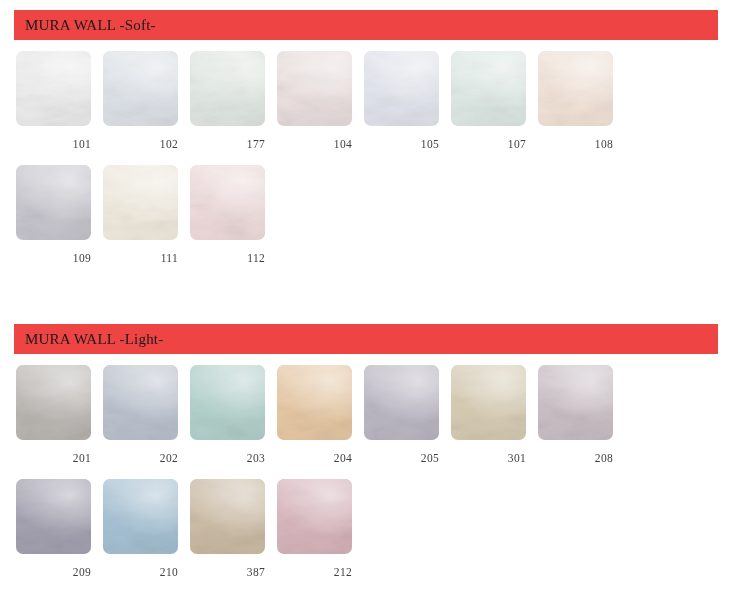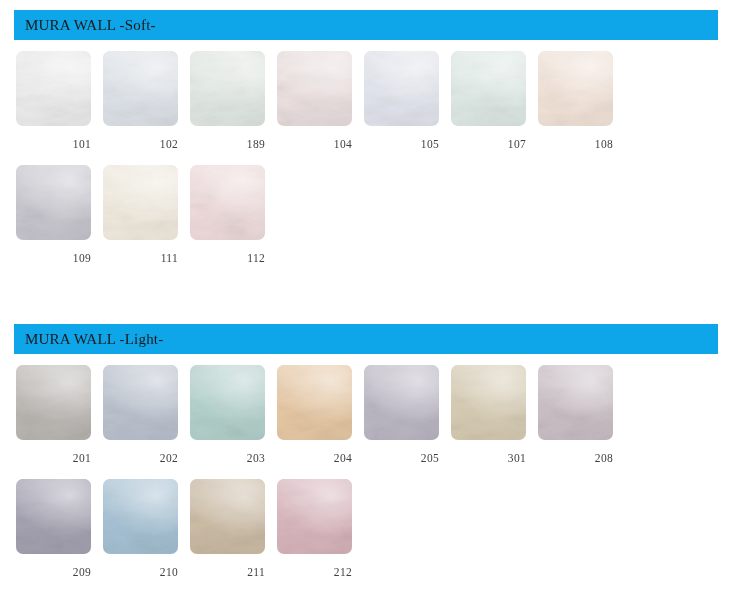--- a/index.html
+++ b/index.html
@@ -16,21 +16,21 @@
     position: relative;
   }
   #catalog {
     padding: 0;
   }
   .section {
     margin: 0;
   }
   .section-header {
     margin: 0 14px 0 14px;
-    background: #0ea5e9;
+    background: #ef4444;
     height: 30px;
     display: flex;
     align-items: center;
     padding-left: 11px;
     box-sizing: border-box;
   }
   .section-title {
     font-family: "Liberation Serif", "DejaVu Serif", serif;
     font-size: 15px;
     color: #1a1a1a;
@@ -143,21 +143,21 @@
                     <feTurbulence type="fractalNoise" baseFrequency="0.035 0.09" numOctaves="4" seed="5"></feTurbulence>
                     <feColorMatrix type="saturate" values="0"></feColorMatrix>
                     <feComponentTransfer>
                       <feFuncA type="linear" slope="0.34" intercept="0"></feFuncA>
                     </feComponentTransfer>
                   </filter>
                   <rect width="75" height="75" filter="url(#n5)" fill="#ffffff"></rect>
                 </svg></div>
               <div class="sheen"></div>
             </div>
-            <div class="swatch-label">189</div>
+            <div class="swatch-label">177</div>
           </div>
           <div class="swatch-cell">
             <div class="swatch-chip" style="background: rgb(236, 225, 224);">
               <div class="tex"><svg xmlns="http://www.w3.org/2000/svg" width="75" height="75" preserveAspectRatio="none">
                   <filter id="n6">
                     <feTurbulence type="fractalNoise" baseFrequency="0.035 0.09" numOctaves="4" seed="6"></feTurbulence>
                     <feColorMatrix type="saturate" values="0"></feColorMatrix>
                     <feComponentTransfer>
                       <feFuncA type="linear" slope="0.34" intercept="0"></feFuncA>
                     </feComponentTransfer>
@@ -428,21 +428,21 @@
                     <feTurbulence type="fractalNoise" baseFrequency="0.035 0.09" numOctaves="4" seed="25"></feTurbulence>
                     <feColorMatrix type="saturate" values="0"></feColorMatrix>
                     <feComponentTransfer>
                       <feFuncA type="linear" slope="0.34" intercept="0"></feFuncA>
                     </feComponentTransfer>
                   </filter>
                   <rect width="75" height="75" filter="url(#n25)" fill="#ffffff"></rect>
                 </svg></div>
               <div class="sheen"></div>
             </div>
-            <div class="swatch-label">211</div>
+            <div class="swatch-label">387</div>
           </div>
           <div class="swatch-cell">
             <div class="swatch-chip" style="background: rgb(217, 182, 189);">
               <div class="tex"><svg xmlns="http://www.w3.org/2000/svg" width="75" height="75" preserveAspectRatio="none">
                   <filter id="n26">
                     <feTurbulence type="fractalNoise" baseFrequency="0.035 0.09" numOctaves="4" seed="26"></feTurbulence>
                     <feColorMatrix type="saturate" values="0"></feColorMatrix>
                     <feComponentTransfer>
                       <feFuncA type="linear" slope="0.34" intercept="0"></feFuncA>
                     </feComponentTransfer>

